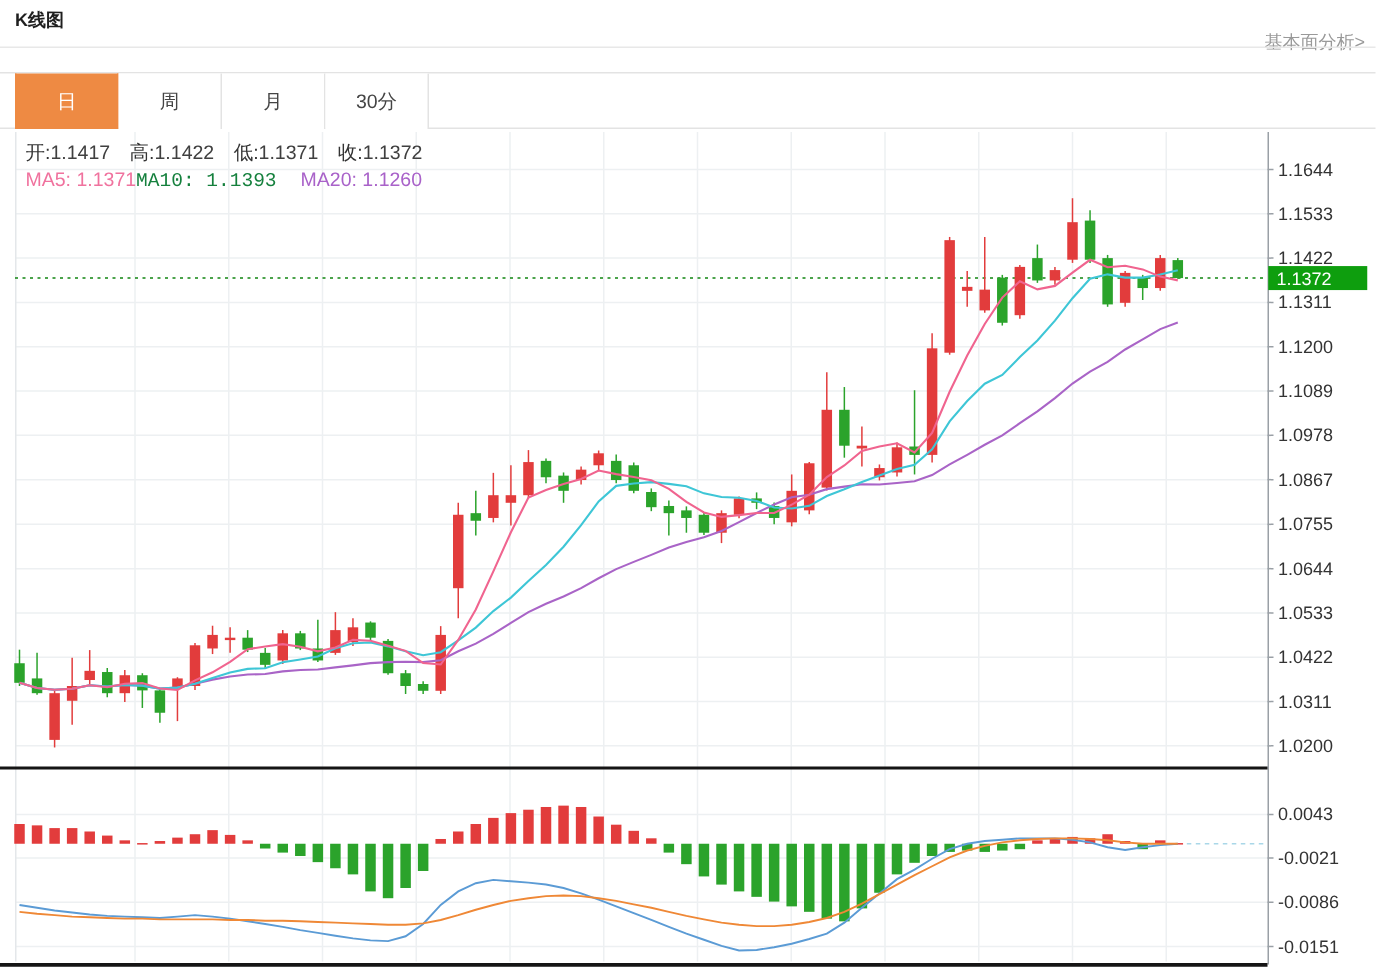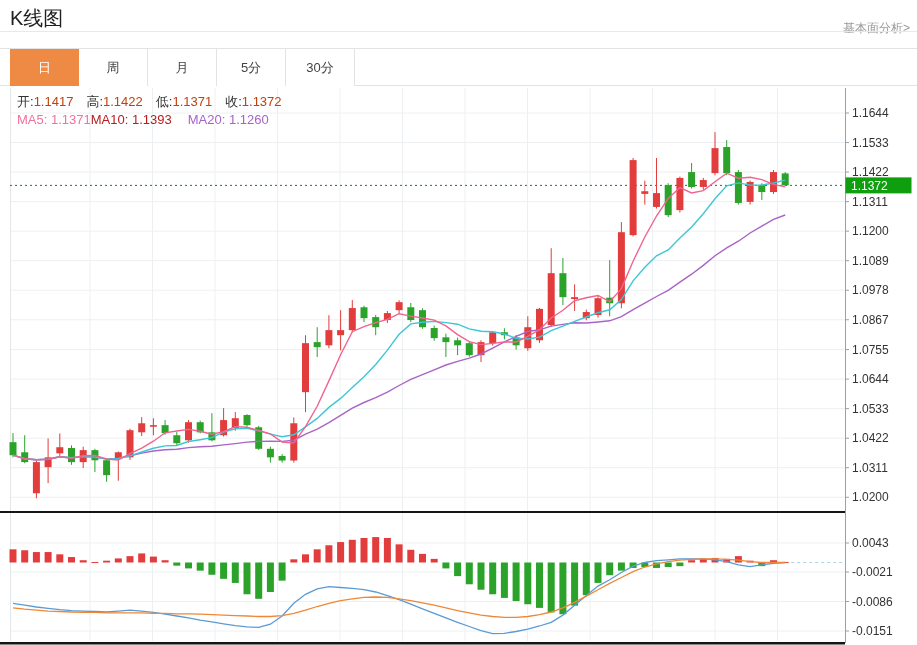--- a/index.html
+++ b/index.html
@@ -1,36 +1,36 @@
 <!DOCTYPE html>
 <html><head>
 <meta charset="utf-8">
 <style>
   html,body{margin:0;padding:0;background:#fff;}
   body{width:917px;height:645px;overflow:hidden;font-family:"Liberation Sans",sans-serif;}
   #app{position:relative;width:917px;height:645px;background:#fff;}
   #chart-svg{position:absolute;top:0;left:0;z-index:1;}
   #chart-svg text{font-family:"Liberation Sans",sans-serif;}
-  .hdr-title{position:absolute;top:5px;left:10px;font-size:20px;font-weight:normal;color:#1f1f1f;z-index:2;}
+  .hdr-title{position:absolute;top:5px;left:10px;font-size:12px;font-weight:bold;color:#1f1f1f;z-index:2;}
   .hdr-link{position:absolute;top:20px;right:7px;font-size:12px;color:#999;z-index:2;cursor:pointer;text-decoration:none;}
   .hdr-divider{position:absolute;top:31px;left:0;width:917px;height:1px;background:#e8e8e8;z-index:2;}
   .tabs{position:absolute;top:48px;left:0;width:917px;height:38px;box-sizing:border-box;
         border-top:1px solid #e3e3e3;border-bottom:1px solid #e3e3e3;display:flex;padding-left:10px;z-index:2;background:#fff0;}
   .tab{width:69px;height:37px;line-height:37px;text-align:center;font-size:13px;color:#444;
        border-right:1px solid #e3e3e3;cursor:pointer;background:#fff;box-sizing:border-box;}
   .tab:first-child{border-left:1px solid #e3e3e3;}
   .tab.active{background:#ee8a43;color:#fff;border-color:#ee8a43;}
   .ov{position:absolute;z-index:2;font-size:13px;white-space:nowrap;}
   #ov-ohlc{top:93px;left:17px;}
   #ov-ma{top:112px;left:17px;}
   #ov-macd{top:517px;left:20px;}
   .lbl{color:#333;}
-  .val-g{color:#c2410c;margin-right:13px;}
+  .val-g{color:#404040;margin-right:13px;}
   .ma5{color:#f0729e;}
-  .ma10{color:#b91c1c;margin-right:16px;}
+  .ma10{color:#15803d;margin-right:16px;font-family:Liberation Mono, monospace;}
   .ma20{color:#a962c9;}
   .t-macd{color:#e04646;margin-right:18px;}
   .t-diff{color:#4a90d9;margin-right:18px;}
   .t-dea{color:#ef8836;}
 </style>
 </head>
 <body>
 
 <div id="app">
   <svg id="chart-svg" width="917" height="645">
@@ -325,21 +325,20 @@
     </svg>
 
   <div class="hdr-title">K线图</div>
   <a class="hdr-link">基本面分析&gt;</a>
   <div class="hdr-divider"></div>
 
   <div class="tabs" id="tabs">
       <div class="tab active">日</div>
       <div class="tab">周</div>
       <div class="tab">月</div>
-      <div class="tab">5分</div>
       <div class="tab">30分</div>
     </div>
 
   <div class="ov" id="ov-ohlc">
     <span class="lbl">开:</span><span class="val-g">1.1417</span><span class="lbl">高:</span><span class="val-g">1.1422</span><span class="lbl">低:</span><span class="val-g">1.1371</span><span class="lbl">收:</span><span class="val-g">1.1372</span>
   </div>
 
   <div class="ov" id="ov-ma">
     <span class="ma5"><span>MA5:</span> <span>1.1371</span></span><span class="ma10"><span>MA10:</span> <span>1.1393</span></span><span class="ma20"><span>MA20:</span> <span>1.1260</span></span>
   </div>

